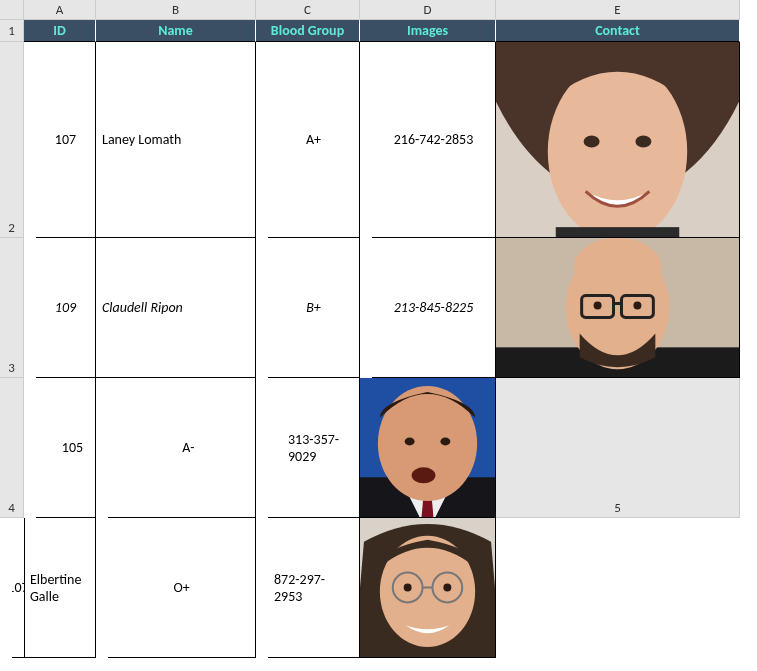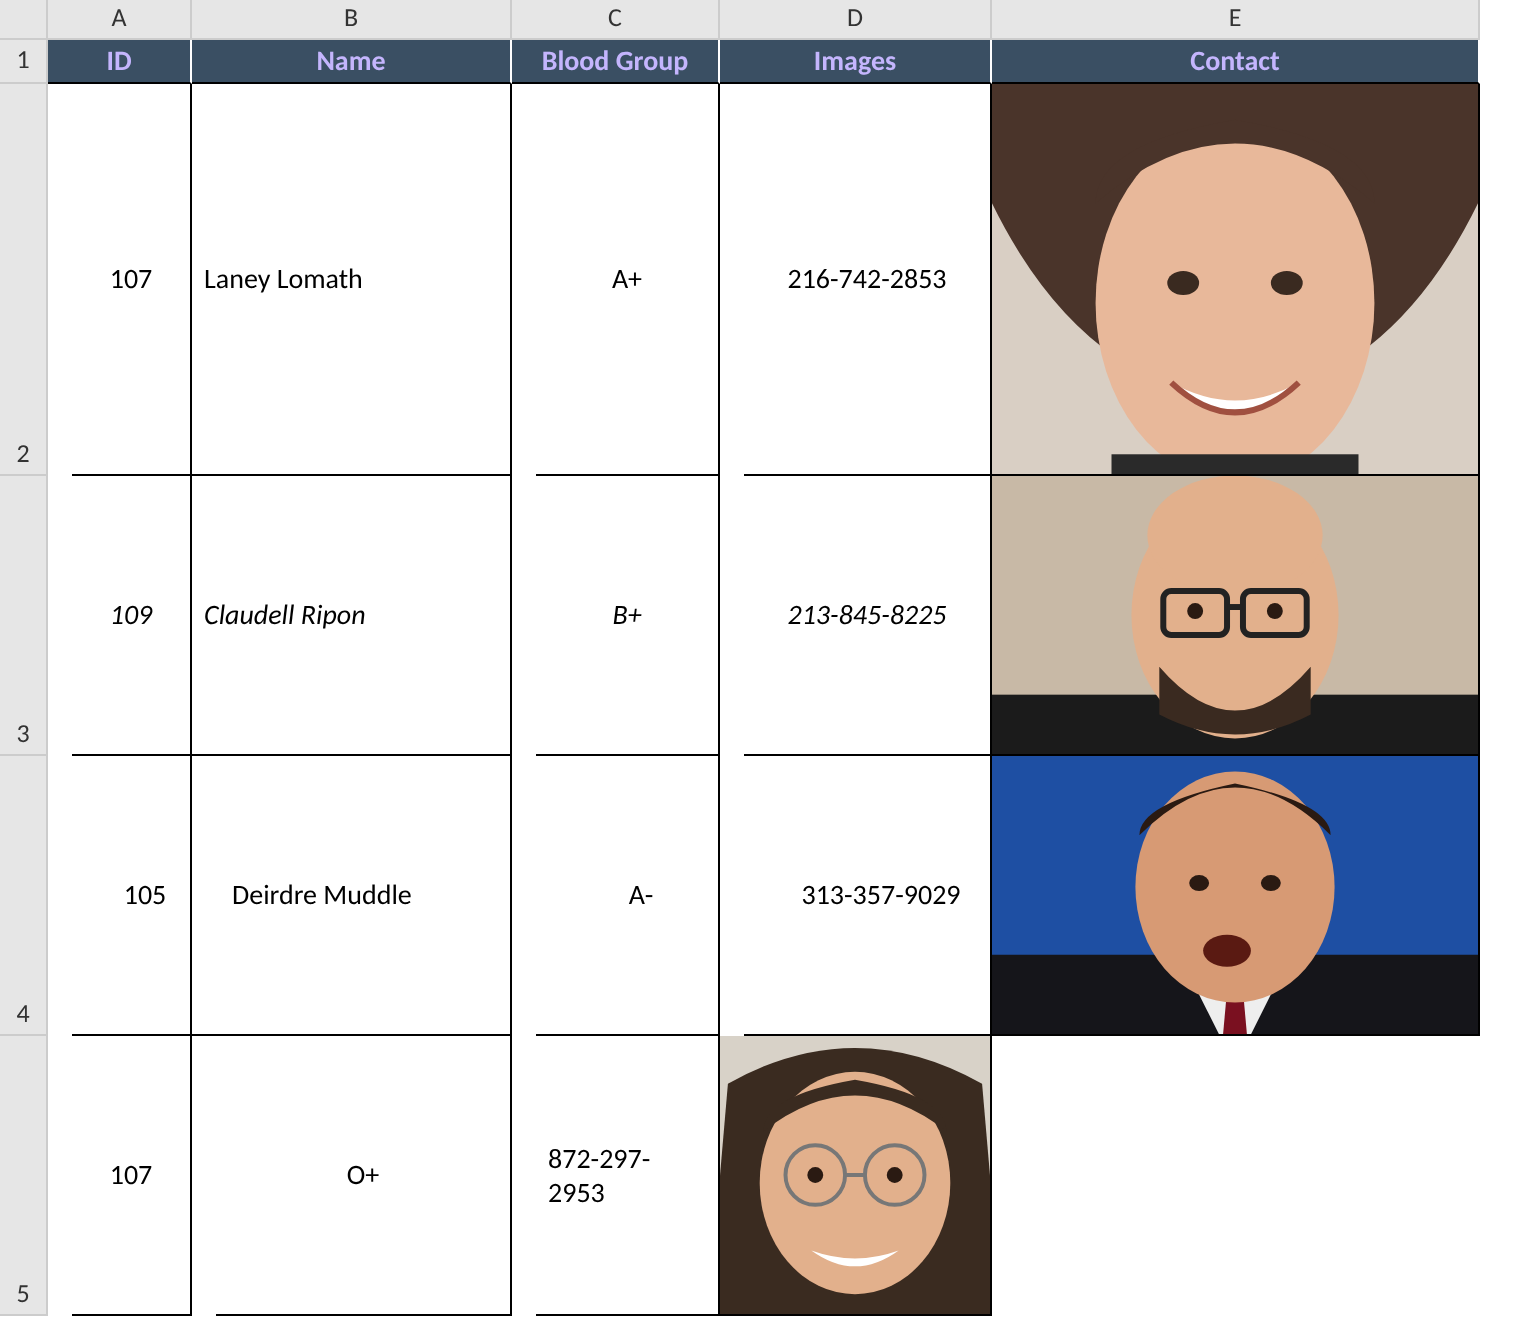--- a/index.html
+++ b/index.html
@@ -41,21 +41,21 @@
     color: #333;
     padding-bottom: 2px;
   }
   .row-num.r1 { height: 22px; align-items: center; padding-bottom: 0; }
   .row-num.r2 { height: 196px; }
   .row-num.r3 { height: 140px; }
   .row-num.r4 { height: 140px; }
   .row-num.r5 { height: 140px; }
   .hdr {
     background: #3a4f63;
-    color: #c4b5fd;
+    color: #5eead4;
     font-weight: bold;
     text-align: center;
     height: 22px;
     line-height: 22px;
     border-right: 1px solid #fff;
     border-bottom: 1px solid #000;
     font-size: 14px;
   }
   .hdr:last-child { border-right: none; }
   .cell {
@@ -131,39 +131,39 @@
       <rect x="86" y="58" width="32" height="22" rx="4" fill="none" stroke="#222" stroke-width="3"></rect>
       <rect x="126" y="58" width="32" height="22" rx="4" fill="none" stroke="#222" stroke-width="3"></rect>
       <line x1="118" y1="66" x2="126" y2="66" stroke="#222" stroke-width="3"></line>
       <ellipse cx="102" cy="68" rx="4" ry="4" fill="#2a1a12"></ellipse>
       <ellipse cx="142" cy="68" rx="4" ry="4" fill="#2a1a12"></ellipse>
     </svg>
   </div>
 
   <div class="row-num r4">4</div>
   <div class="cell center r4h">105</div>
-  <div class="cell r4h">Deirdre Muddle</div>
   <div class="cell center r4h">A-</div>
   <div class="cell center r4h">313-357-9029</div>
   <div class="cell img r4h">
     <svg class="avatar" viewBox="0 0 244 140" preserveAspectRatio="xMidYMid slice">
       <rect width="244" height="140" fill="#1e4fa3"></rect>
       <rect x="0" y="100" width="244" height="40" fill="#15151a"></rect>
       <polygon points="100,112 144,112 130,140 114,140" fill="#eee"></polygon>
       <polygon points="118,118 126,118 128,140 116,140" fill="#7a1020"></polygon>
       <ellipse cx="122" cy="66" rx="50" ry="58" fill="#d79a74"></ellipse>
       <path d="M74 40 Q122 -8 170 40 Q170 24 122 14 Q74 24 74 40 Z" fill="#2a1a12"></path>
       <ellipse cx="104" cy="64" rx="5" ry="4" fill="#2a1a12"></ellipse>
       <ellipse cx="140" cy="64" rx="5" ry="4" fill="#2a1a12"></ellipse>
       <ellipse cx="118" cy="98" rx="12" ry="8" fill="#5a1a12"></ellipse>
     </svg>
   </div>
 
   <div class="row-num r5">5</div>
   <div class="cell center r5h">107</div>
+  <div class="cell r5h">Elbertine Galle</div>
   <div class="cell center r5h">O+</div>
   <div class="cell center r5h">872-297-2953</div>
   <div class="cell img r5h">
     <svg class="avatar" viewBox="0 0 244 140" preserveAspectRatio="xMidYMid slice">
       <rect width="244" height="140" fill="#d8d2c8"></rect>
       <rect x="0" y="118" width="244" height="22" fill="#2d2d34"></rect>
       <path d="M58 24 Q122 -12 186 24 L196 140 L48 140 Z" fill="#3a2b20"></path>
       <ellipse cx="122" cy="74" rx="48" ry="56" fill="#e2b08c"></ellipse>
       <path d="M76 48 Q122 12 168 48 Q168 30 122 22 Q76 30 76 48 Z" fill="#3a2b20"></path>
       <circle cx="102" cy="70" r="15" fill="none" stroke="#777" stroke-width="2"></circle>

